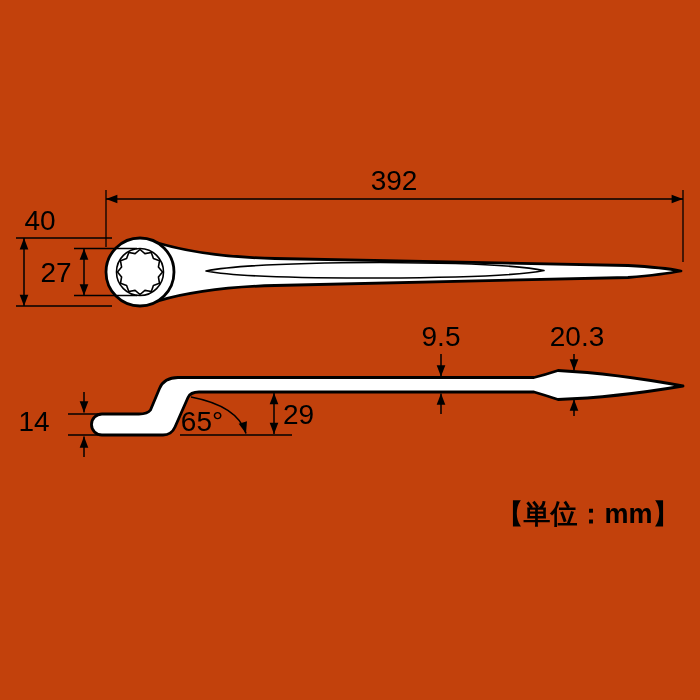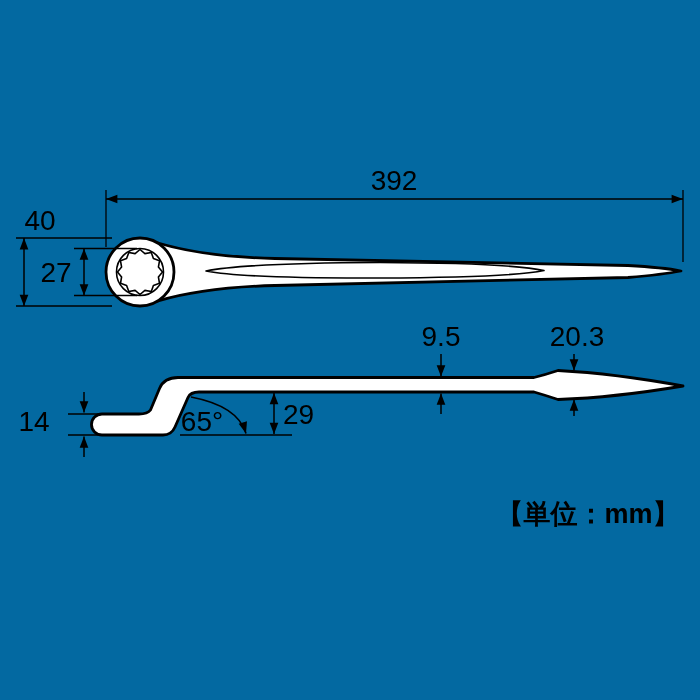--- a/index.html
+++ b/index.html
@@ -2,21 +2,21 @@
 <html><head>
 <meta charset="utf-8">
 <style>
   html,body{margin:0;padding:0;}
   body{
     width:700px;height:700px;
     background:#ffffff;
     font-family:"Liberation Sans", sans-serif;
     overflow:hidden;
   }
-  .canvas{position:relative;width:700px;height:700px;background:#0369a1;}
+  .canvas{position:relative;width:700px;height:700px;background:#c2410c;}
   svg{display:block;}
   text{fill:#000;}
   .dim-text{font-size:28px;}
   .unit-text{font-size:27px;font-weight:bold;}
   .outline{fill:#ffffff;stroke:#000;stroke-width:2.8;stroke-linejoin:round;stroke-linecap:round;}
   .thin{fill:none;stroke:#000;stroke-width:1.6;stroke-linejoin:round;}
   .dim{stroke:#000;stroke-width:1.5;fill:none;}
   .ext{stroke:#000;stroke-width:1.3;fill:none;}
 </style>
 </head>

